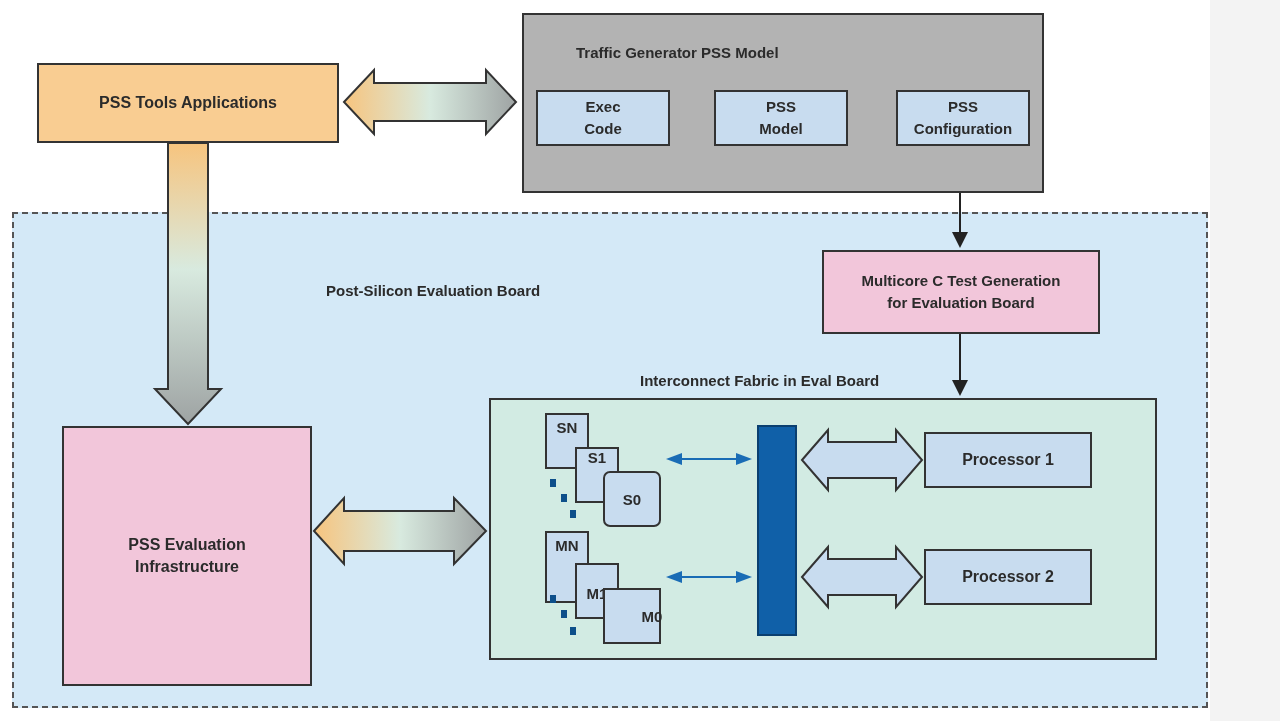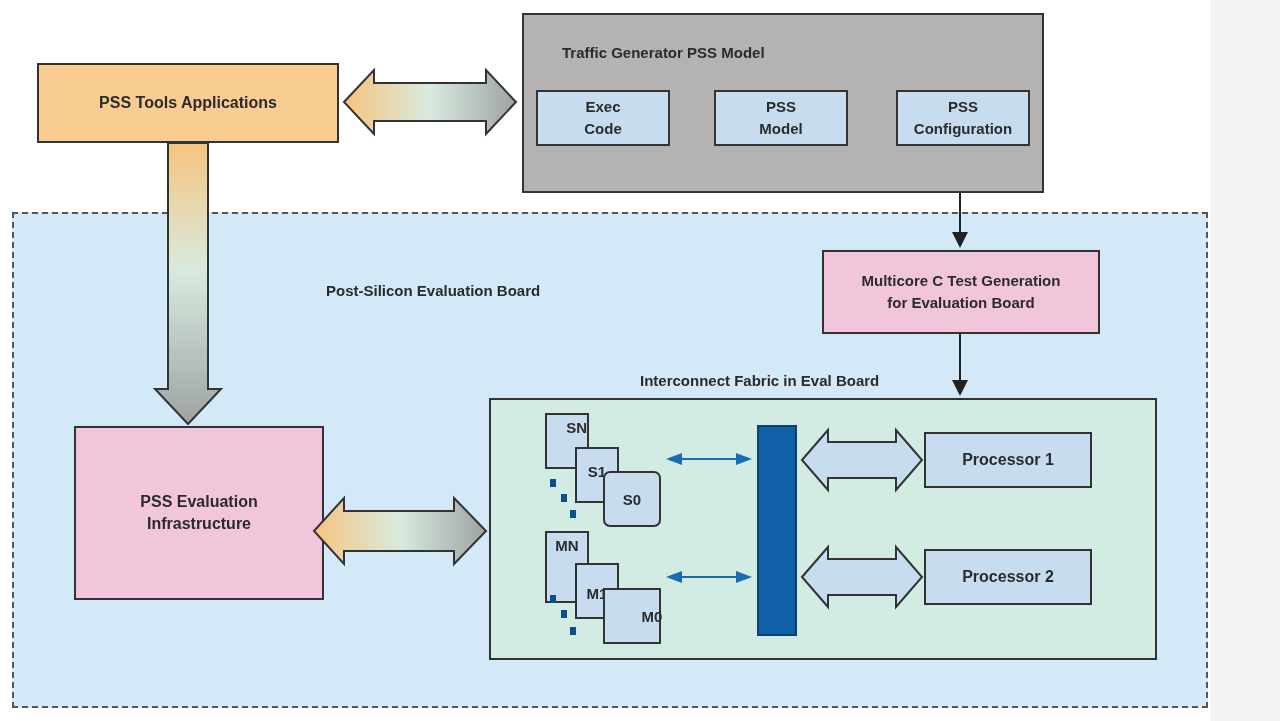--- a/index.html
+++ b/index.html
@@ -4,29 +4,29 @@
 <style>
   html, body { margin:0; padding:0; }
   body { width:1280px; height:721px; background:#ffffff; position:relative; overflow:hidden;
          font-family:"Liberation Sans", sans-serif; font-weight:bold; color:#2b2b2b; }
   .abs { position:absolute; box-sizing:border-box; }
   .box { border:2px solid #333; display:flex; align-items:center; justify-content:center; text-align:center; }
   .right-strip { left:1210px; top:0; width:70px; height:721px; background:#f3f3f3; }
   .board { left:12px; top:212px; width:1196px; height:496px; background:#d4e9f7; border:2px dashed #555; }
   .tools { left:37px; top:63px; width:302px; height:80px; background:#f9cd92; font-size:16px; }
   .tg { left:522px; top:13px; width:522px; height:180px; background:#b3b3b3; }
-  .tg-title { left:562px; top:44px; font-size:15px; }
+  .tg-title { left:576px; top:44px; font-size:15px; }
   .inner { background:#c8dcef; font-size:15px; line-height:22px; }
   .exec { left:536px; top:90px; width:134px; height:56px; }
   .pssm { left:714px; top:90px; width:134px; height:56px; }
   .pssc { left:896px; top:90px; width:134px; height:56px; }
   .mc { left:822px; top:250px; width:278px; height:84px; background:#f2c6da; font-size:15px; line-height:22px; }
   .post-label { left:326px; top:282px; font-size:15px; }
   .ifab-label { left:640px; top:372px; font-size:15px; }
-  .infra { left:62px; top:426px; width:250px; height:174px; background:#f2c6da; font-size:16px; line-height:22px;margin-left:12px; }
+  .infra { left:62px; top:426px; width:250px; height:260px; background:#f2c6da; font-size:16px; line-height:22px; }
   .fabric { left:489px; top:398px; width:668px; height:262px; background:#d2ebe3; border:2px solid #333; }
   .stk { background:#c8dcef; border:2px solid #333; font-size:15px; display:flex; justify-content:center; }
   .proc { background:#c8dcef; font-size:16px; }
   .p1 { left:924px; top:432px; width:168px; height:56px; }
   .p2 { left:924px; top:549px; width:168px; height:56px; }
   .bus { left:757px; top:425px; width:40px; height:211px; background:#1060a8; border:2px solid #0a3f70; }
   .dot { width:6px; height:8px; background:#0d4f8a; }
   svg.ov { position:absolute; left:0; top:0; }
 </style>
 </head>
@@ -73,25 +73,25 @@
 
 <div class="abs box infra">
   <div>
       <div>PSS Evaluation</div>
       <div>Infrastructure</div>
     </div>
 </div>
 
 <div class="abs fabric"></div>
 
-<div class="abs stk" style="left:545px;top:413px;width:44px;height:56px;justify-content:flex-end;">
+<div class="abs stk" style="left:545px;top:413px;width:44px;height:56px;">
     <span style="margin-top:4px;">SN</span>
   </div>
 <div class="abs stk" style="left:575px;top:447px;width:44px;height:56px;">
-    <span style="margin-top:14px;">S1</span>
+    <span style="margin-top:0;">S1</span>
   </div>
 <div class="abs stk" style="left:603px;top:471px;width:58px;height:56px;align-items:center;border-radius:7px;">
     <span>S0</span>
   </div>
 <div class="abs dot" style="left:550px;top:479px;"></div>
 <div class="abs dot" style="left:561px;top:494px;"></div>
 <div class="abs dot" style="left:570px;top:510px;"></div>
 
 <div class="abs stk" style="left:545px;top:531px;width:44px;height:72px;">
     <span style="margin-top:4px;">MN</span>

